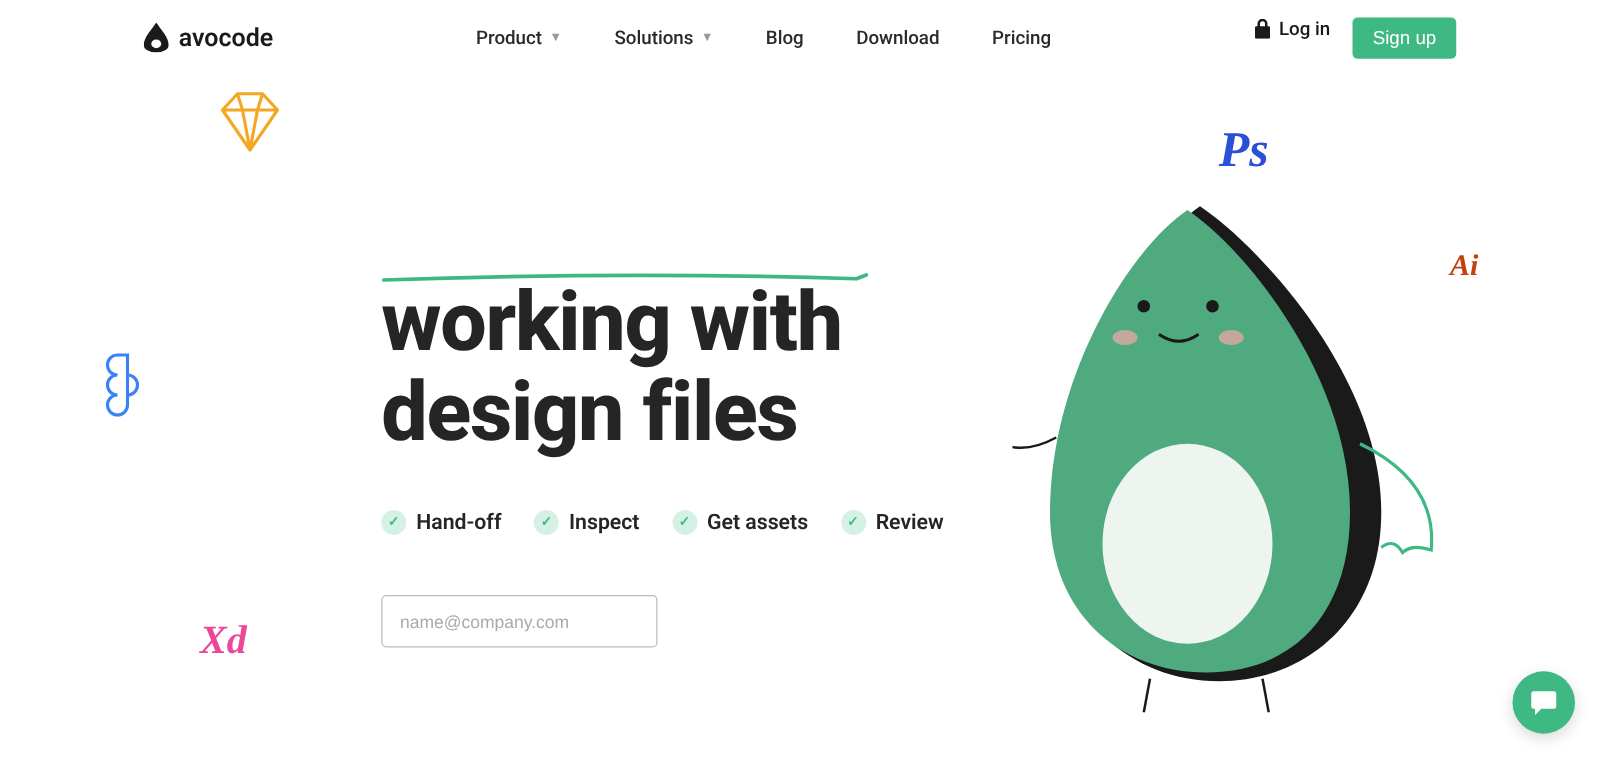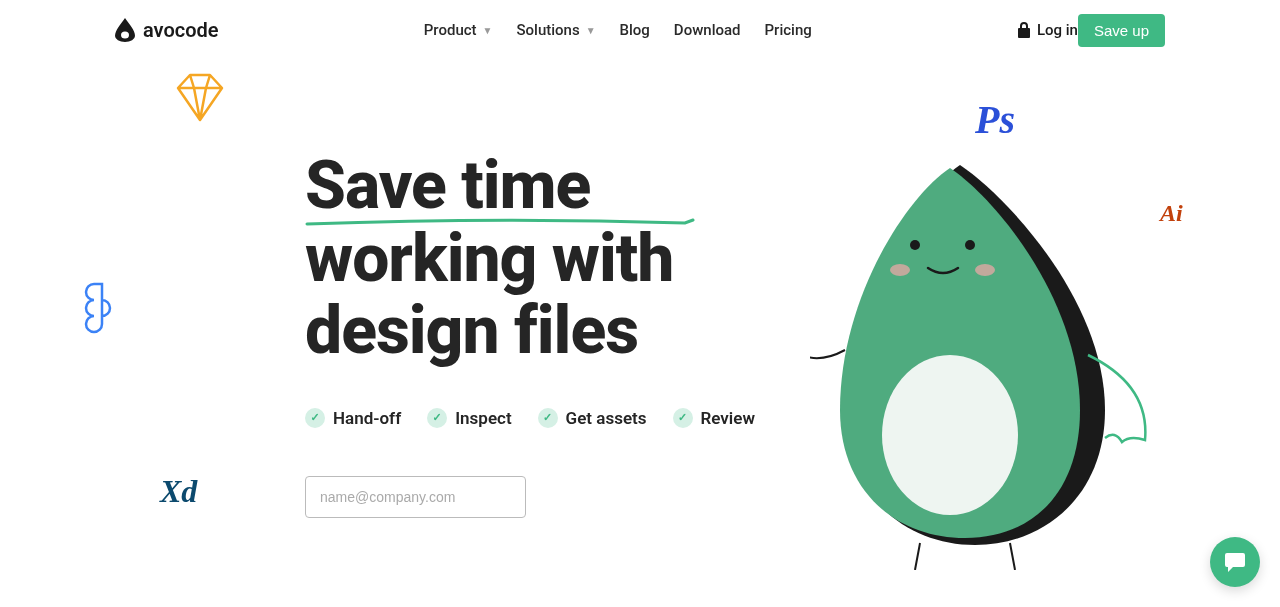--- a/index.html
+++ b/index.html
@@ -1,45 +1,45 @@
 <!DOCTYPE html>
 <html><head>
 <meta charset="utf-8">
 <style>
 * { margin: 0; padding: 0; box-sizing: border-box; }
 body { font-family: -apple-system, BlinkMacSystemFont, 'Segoe UI', Roboto, sans-serif; background: #fff; width: 1280px; height: 607px; position: relative; overflow: hidden; }
 
 .header { display: flex; align-items: center; justify-content: space-between; padding: 8px 115px; height: 60px; }
 .logo { display: flex; align-items: center; gap: 8px; font-weight: 600; font-size: 20px; color: #1a1a1a; }
 .logo-icon { width: 20px; height: 24px; }
-.nav { display: flex; gap: 24px; }
+.nav { display: flex; gap: 42px; }
 .nav-item { font-size: 15px; color: #2a2a2a; font-weight: 500; cursor: pointer; display: flex; align-items: center; gap: 6px; }
 .chevron { font-size: 10px; color: #999; }
-.auth { display: flex; align-items: center; }
+.auth { display: flex; align-items: flex-start; gap: 18px; }
 .login { display: flex; align-items: center; gap: 6px; font-size: 15px; font-weight: 500; cursor: pointer; color: #1a1a1a; }
 .signup { background: #3fb984; color: #fff; border: none; padding: 8px 16px; border-radius: 4px; font-size: 15px; font-weight: 500; cursor: pointer; }
 
 .hero { position: relative; padding: 90px 0 0 305px; }
 .headline { font-size: 66px; font-weight: 800; line-height: 1.1; color: #252525; letter-spacing: -1px; position: relative; }
 .underline { position: absolute; left: 0; top: 68px; width: 390px; height: 10px; }
 
 .features { display: flex; gap: 26px; margin-top: 40px; }
 .feature { display: flex; align-items: center; gap: 8px; font-size: 17px; font-weight: 600; color: #252525; }
 .check { width: 20px; height: 20px; background: #d5f0e5; border-radius: 50%; display: flex; align-items: center; justify-content: center; color: #3fb984; font-size: 11px; }
 
 .cta { display: flex; gap: 12px; margin-top: 48px; }
 .email-input { width: 221px; padding: 12px 14px; border: 1px solid #bbb; border-radius: 4px; font-size: 14px; color: #555; }
 .email-input::placeholder { color: #aaa; }
 .trial-btn { background: #3fb984; color: #fff; border: none; padding: 12px 22px; border-radius: 4px; font-size: 15px; font-weight: 500; cursor: pointer; }
 
 
 .doodle { position: absolute; font-family: cursive; font-weight: bold; }
 .d-sketch { left: 170px; top: 70px; }
 .d-figma { left: 80px; top: 280px; }
-.d-xd { left: 160px; top: 473px; color: #0c4a6e; font-size: 32px; font-style: italic; }
+.d-xd { left: 160px; top: 493px; color: #ec4899; font-size: 32px; font-style: italic; }
 .d-ps { left: 975px; top: 80px; color: #2b50d8; font-size: 40px; font-style: italic; margin-top: 16px; }
 .d-ai { left: 1160px; top: 200px; color: #c2410c; font-size: 24px; font-style: italic; }
 
 
 .mascot { position: absolute; right: 130px; top: 150px; width: 340px; height: 420px; }
 
 .chat-widget { position: absolute; right: 20px; bottom: 20px; width: 50px; height: 50px; background: #3fb984; border-radius: 50%; display: flex; align-items: center; justify-content: center; cursor: pointer; box-shadow: 0 4px 12px rgba(0,0,0,0.15); }
 </style>
 </head>
 <body>
@@ -65,27 +65,26 @@
     <div class="nav-item">Download</div>
     <div class="nav-item">Pricing</div>
   </nav>
   <div class="auth">
     <div class="login">
       <svg width="14" height="16" viewBox="0 0 14 16">
           <path d="M3 6V4a4 4 0 018 0v2h1a1 1 0 011 1v8a1 1 0 01-1 1H2a1 1 0 01-1-1V7a1 1 0 011-1h1zm2 0h4V4a2 2 0 00-4 0v2z" fill="#1a1a1a"></path>
         </svg>
       <span>Log in</span>
     </div>
-    <button class="signup">Save up</button>
+    <button class="signup">Sign up</button>
   </div>
 </header>
 
 <div class="hero">
   <h1 class="headline">
-    <span>Save time</span>
     <svg class="underline" viewBox="0 0 390 10">
         <path d="M2 6 Q195 -1 380 5 L388 2" stroke="#3fb984" stroke-width="3" fill="none" stroke-linecap="round"></path>
       </svg>
     <br><span>working with</span>
     <br><span>design files</span>
   </h1>
 
   <div class="features">
     <div class="feature">
         <span class="check">✓</span>

